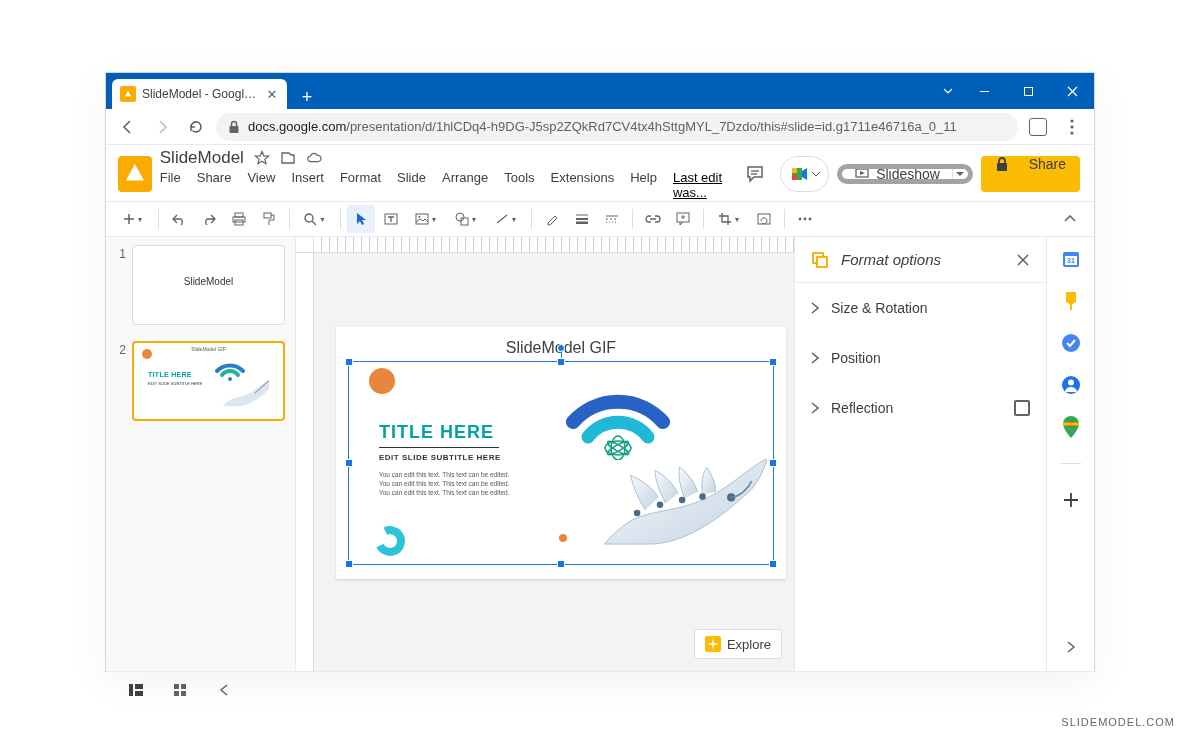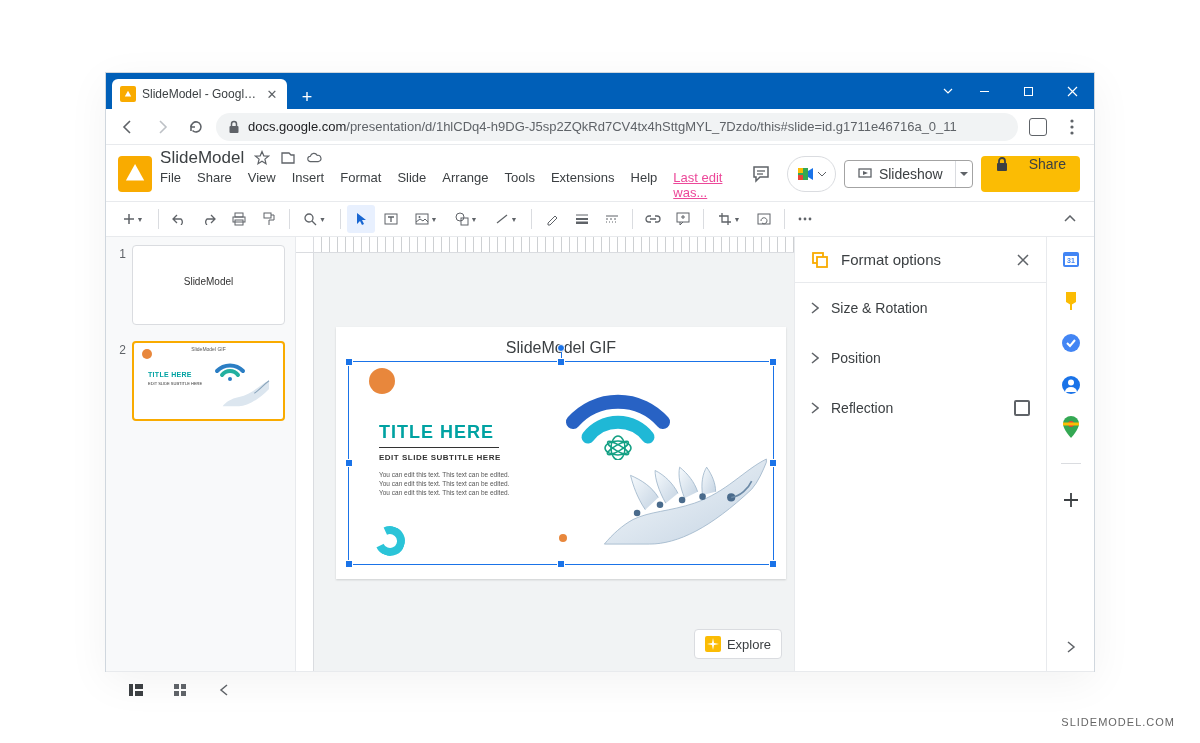--- a/index.html
+++ b/index.html
@@ -34,26 +34,26 @@
   
   .app-header { height: 56px; display: flex; align-items: center; padding: 2px 14px 0 12px; gap: 8px; }
   .app-logo { width: 36px; height: 36px; display:flex; align-items:center; justify-content:center; background:#f9ab00; border-radius:4px; position:relative; }
   .app-logo::after { content:""; position:absolute; inset:5px; background:#fff; clip-path: polygon(50% 12%, 88% 75%, 12% 75%);}
   .title-col { display:flex; flex-direction:column; gap:2px; }
   .doc-title-row { display:flex; align-items:center; gap:10px; }
   .doc-title { font-size: 17px; color:#3c4043; }
   .title-icon { color:#5f6368; width:16px; height:16px; display:flex; align-items:center; justify-content:center;}
   .menu-row { display:flex; gap:16px; font-size:13px; color:#3c4043; }
   .menu-item { cursor:pointer; }
-  .last-edit { color:#ec4899; text-decoration: underline; cursor:pointer;}
+  .last-edit { color:#000000; text-decoration: underline; cursor:pointer;}
   .header-spacer { flex:1; }
   .hdr-btn { height: 36px; display:flex; align-items:center; justify-content:center; border-radius:4px; cursor:pointer; }
   .hdr-icon-btn { width: 36px; border:1px solid transparent; color:#5f6368; }
   .meet-btn { width: 52px; border:1px solid #dadce0; border-radius: 20px; display:flex; align-items:center; justify-content:center; gap:2px;}
-  .slideshow-split { display:flex; border:1px solid #a3a3a3; border-radius: 4px; height:28px; overflow:hidden;}
+  .slideshow-split { display:flex; border:5px solid #a3a3a3; border-radius: 12px; height:20px; overflow:hidden;}
   .slideshow-btn { display:flex; align-items:center; gap:6px; padding: 0 12px; font-size:14px; color:#3c4043; cursor:pointer;}
   .slideshow-drop { width: 24px; border-left:1px solid #dadce0; display:flex; align-items:center; justify-content:center; color:#5f6368; cursor:pointer;}
   .share-btn { background:#fbbc04; color:#3c4043; padding: 0 14px; display:flex; gap:20px; height:36px; border-radius:4px; font-size:14px; font-weight:500; cursor:pointer;}
 
   
   .toolbar { height: 36px; border-top:1px solid #e8eaed; border-bottom:1px solid #e8eaed; display:flex; align-items:center; padding: 0 8px; gap:2px; }
   .tbtn { width: 28px; height: 28px; display:flex; align-items:center; justify-content:center; color:#5f6368; border-radius:3px; cursor:pointer; position:relative;}
   .tbtn.wd { width: 38px; }
   .tbtn .dd { font-size:7px; margin-left:2px; }
   .tsep { width:1px; height:20px; background:#dadce0; margin: 0 4px; }
@@ -101,21 +101,21 @@
   .sc-wifi { position:absolute; right:100px; top: 20px; }
   .sc-hand { position:absolute; right: 5px; top: 90px; width: 180px; height: 95px;}
   
   .explore-btn { position:absolute; bottom:12px; right:12px; background:#fff; border:1px solid #dadce0; border-radius:4px; height:30px; padding:0 10px; display:flex; align-items:center; gap:6px; font-size:13px; color:#3c4043; cursor:pointer;}
   .explore-icon { width:16px; height:16px; background:#fbbc04; display:flex; align-items:center; justify-content:center; color:#fff; border-radius:2px;}
   .explore-icon svg { width:12px; height:12px;}
 
   .format-pane { width: 252px; border-left:1px solid #e8eaed; background:#fff; padding: 0;}
   .fo-header { height:46px; display:flex; align-items:center; padding: 0 16px; gap:12px; border-bottom: 1px solid #e8eaed;}
   .fo-icon { color:#f9ab00; }
-  .fo-title { flex:1; font-size:15px; color:#3c4043; font-weight:500;}
+  .fo-title { flex:1; font-size:15px; color:#3c4043; font-weight:500;font-style:italic;}
   .fo-close { color:#5f6368; cursor:pointer;}
   .fo-section { height:50px; display:flex; align-items:center; padding: 0 16px; gap:12px; cursor:pointer;}
   .fo-chevron { color:#5f6368; }
   .fo-label { flex:1; font-size:14px; color:#3c4043;}
   .fo-check { width:16px; height:16px; border:2px solid #5f6368; border-radius:2px;}
 
   .right-rail { width: 48px; border-left:1px solid #e8eaed; background:#fff; display:flex; flex-direction:column; align-items:center; padding-top: 12px; gap: 22px;}
   .rail-icon { width: 20px; height:20px; cursor:pointer; display:flex; align-items:center; justify-content:center;}
   .rail-sep { width:20px; height:1px; background:#dadce0; margin: 4px 0;}
   .rail-bottom { margin-top:auto; margin-bottom: 14px;}

